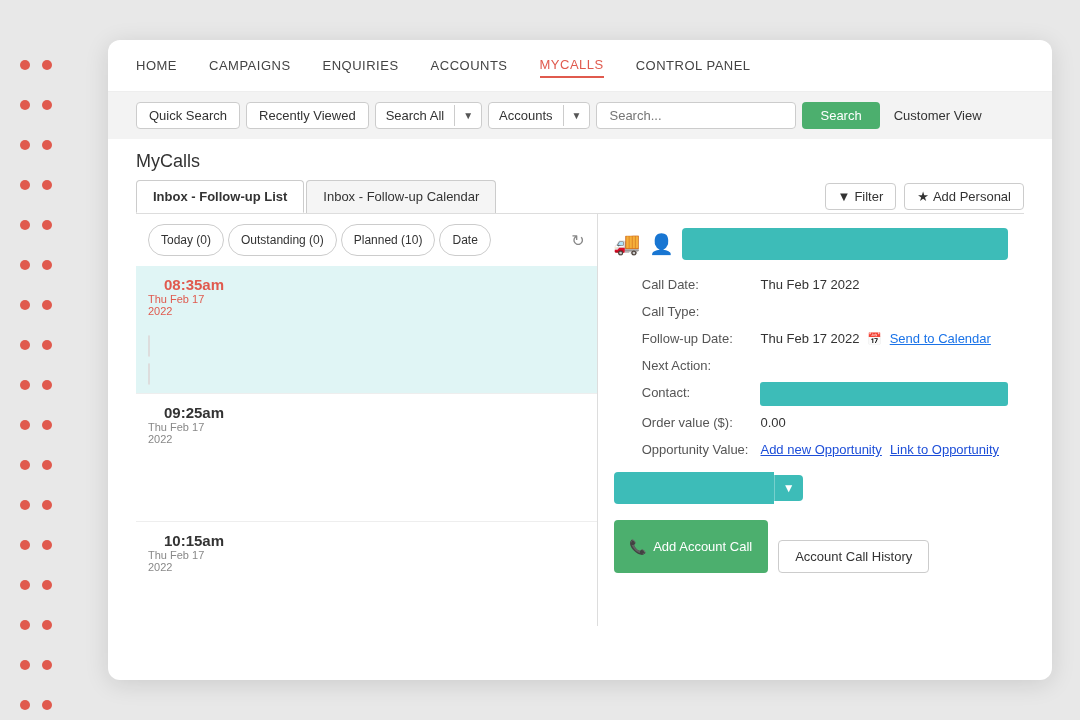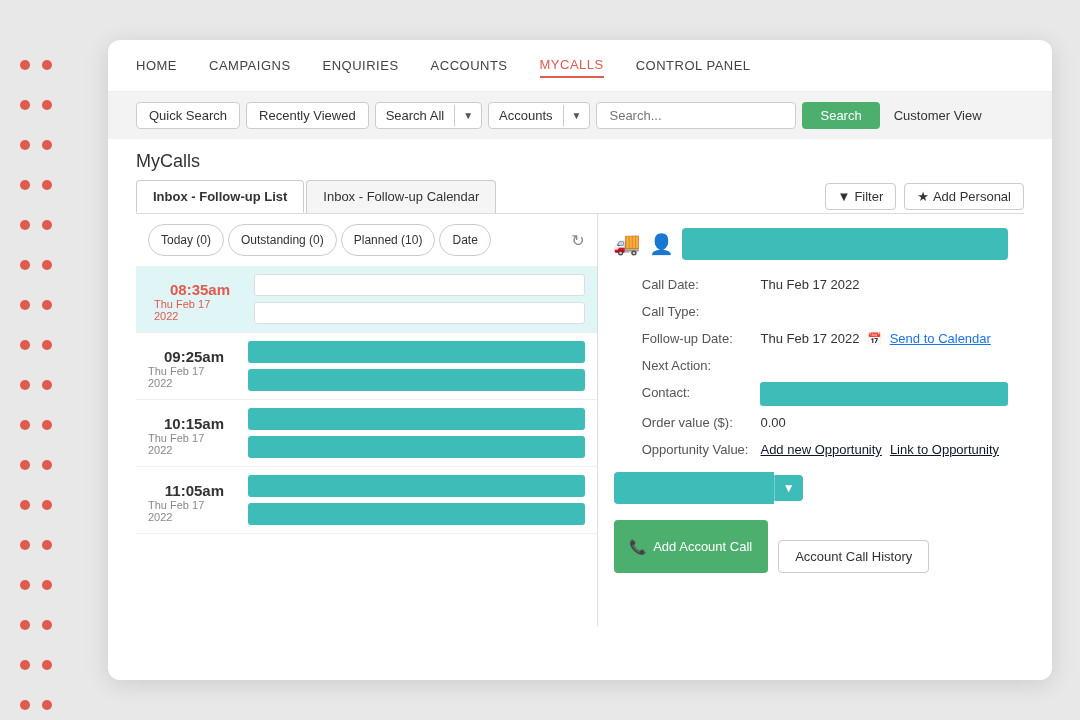--- a/index.html
+++ b/index.html
@@ -228,23 +228,24 @@
       font-size: 16px;
     }
 
     .call-list {
       overflow-y: auto;
       height: 360px;
     }
 
     .call-item {
       display: flex;
-      align-items: flex-end;
+      align-items: flex-start;
       border-bottom: 1px solid #eee;
       cursor: pointer;
+      flex-direction: column;
     }
     .call-item.selected {
       background: #e0f5f5;
     }
     .call-time-col {
       width: 100px;
       padding: 10px 12px;
       display: flex;
       flex-direction: column;
       justify-content: center;
@@ -348,21 +349,21 @@
       margin: 0 4px;
       font-size: 12px;
       cursor: pointer;
     }
     .opportunity-row {
       display: flex;
       gap: 8px;
       align-items: center;
     }
     .opp-link {
-      color: #0f172a;
+      color: #1d4ed8;
       text-decoration: underline;
       cursor: pointer;
       font-size: 13px;
     }
 
     
     .detail-dropdown-row {
       margin-top: 12px;
       display: flex;
       align-items: center;

